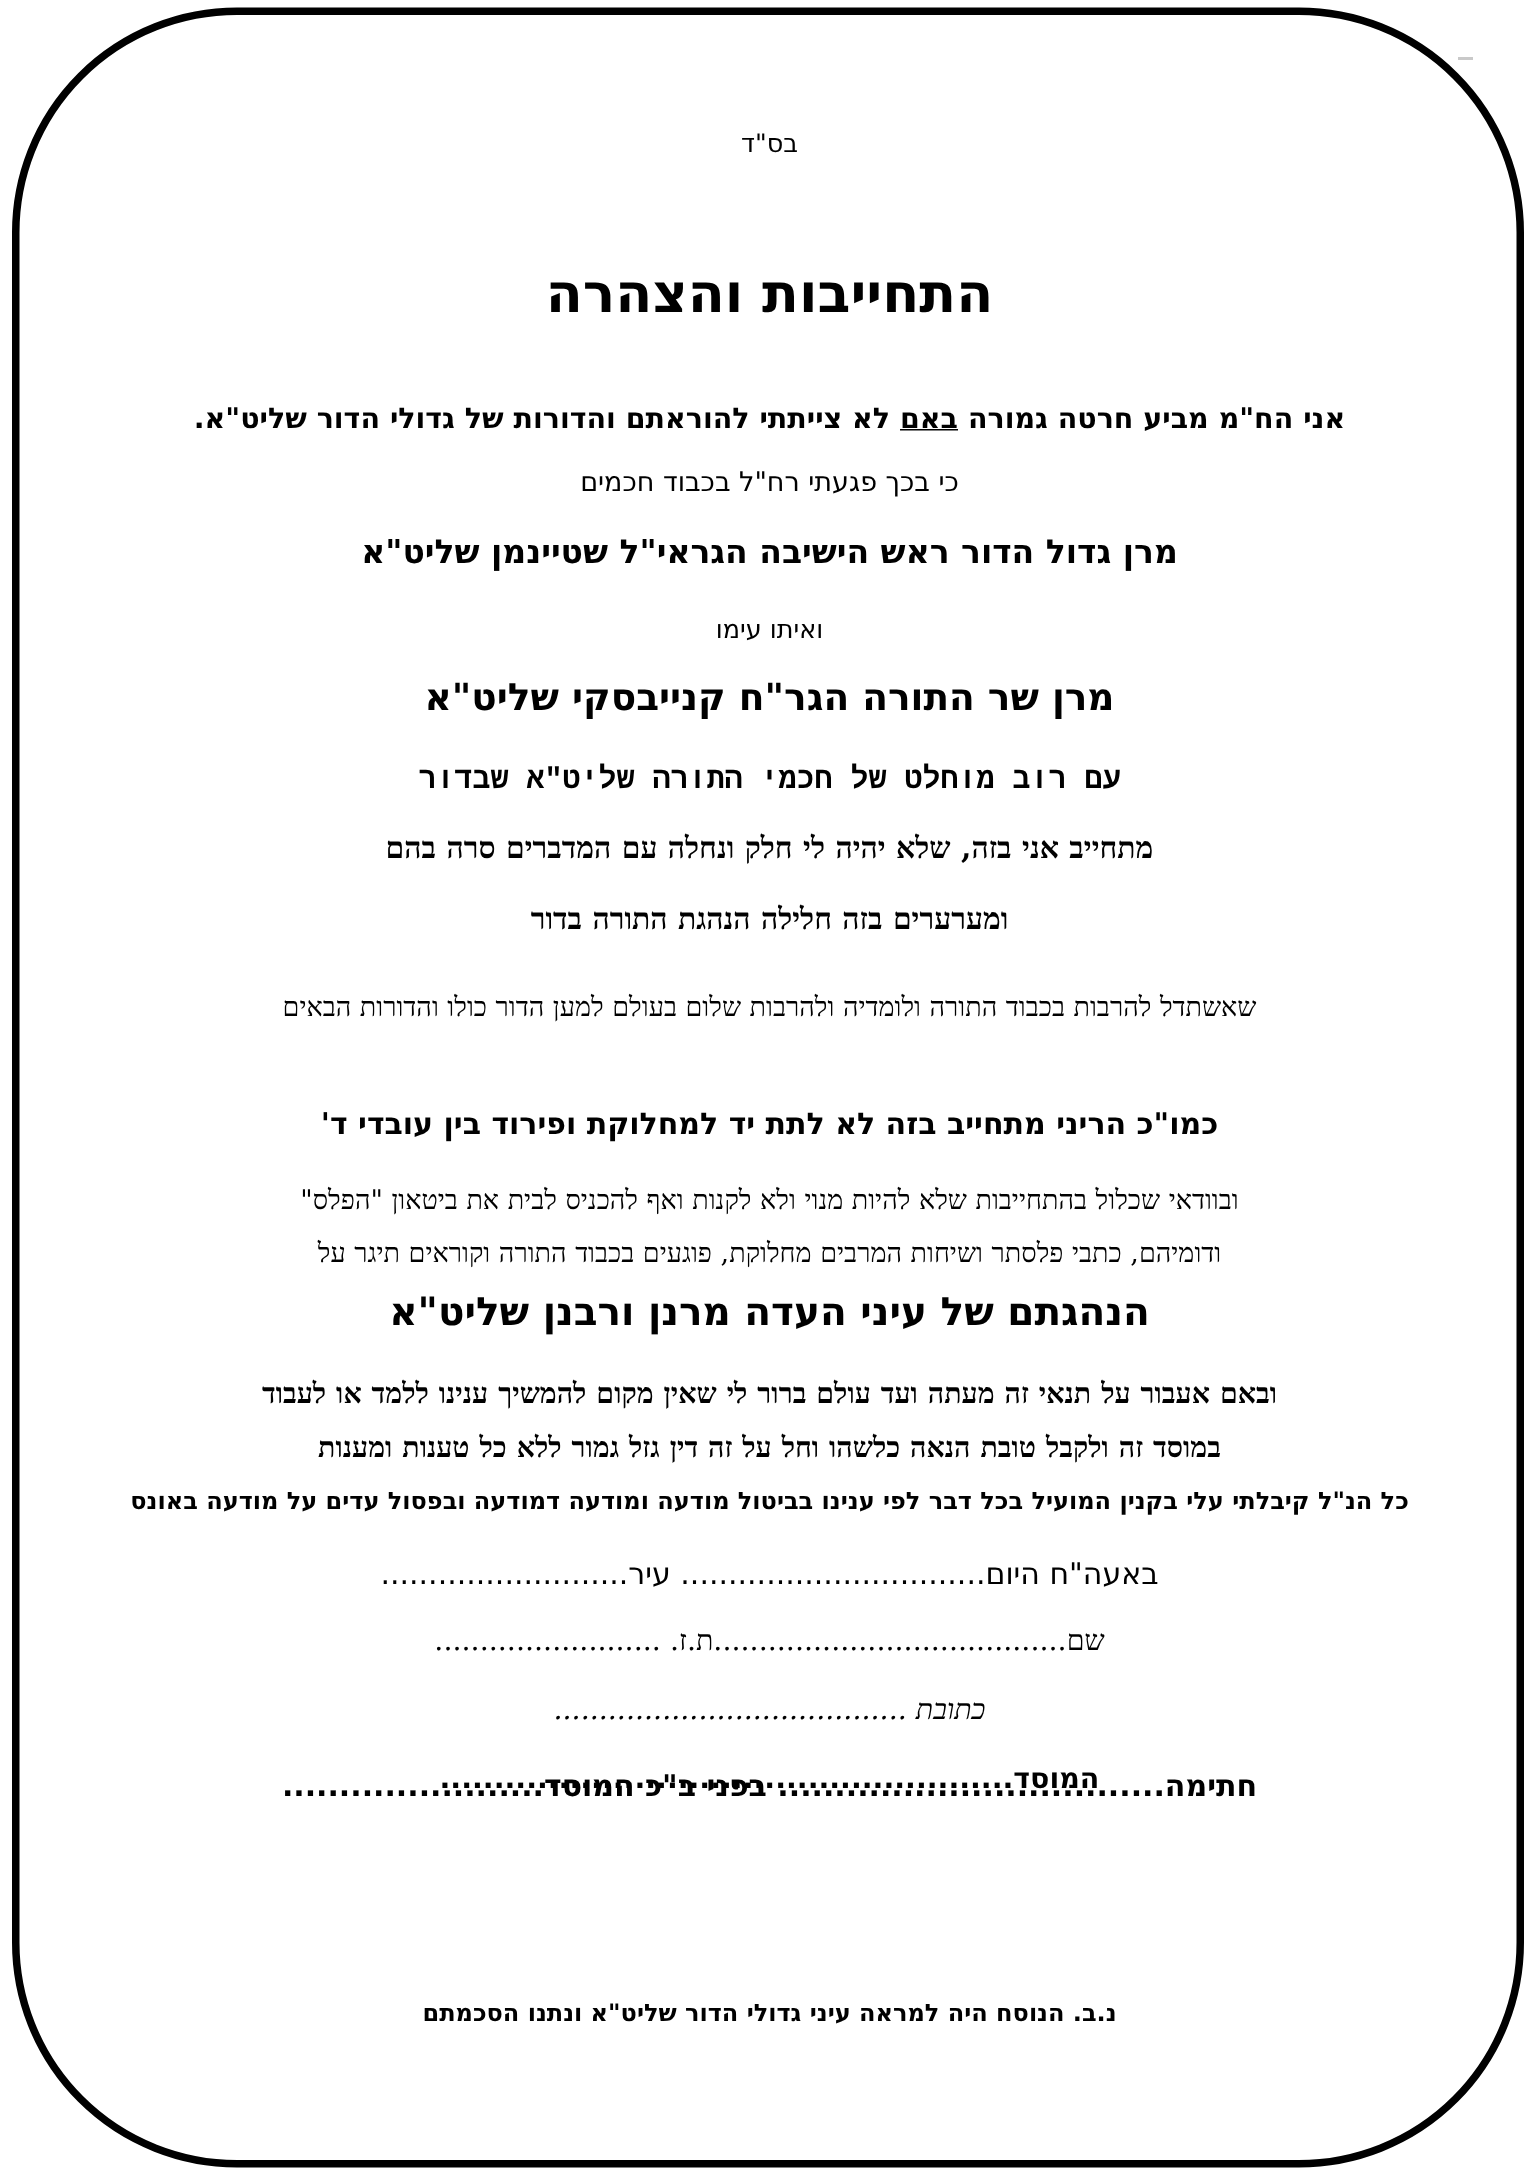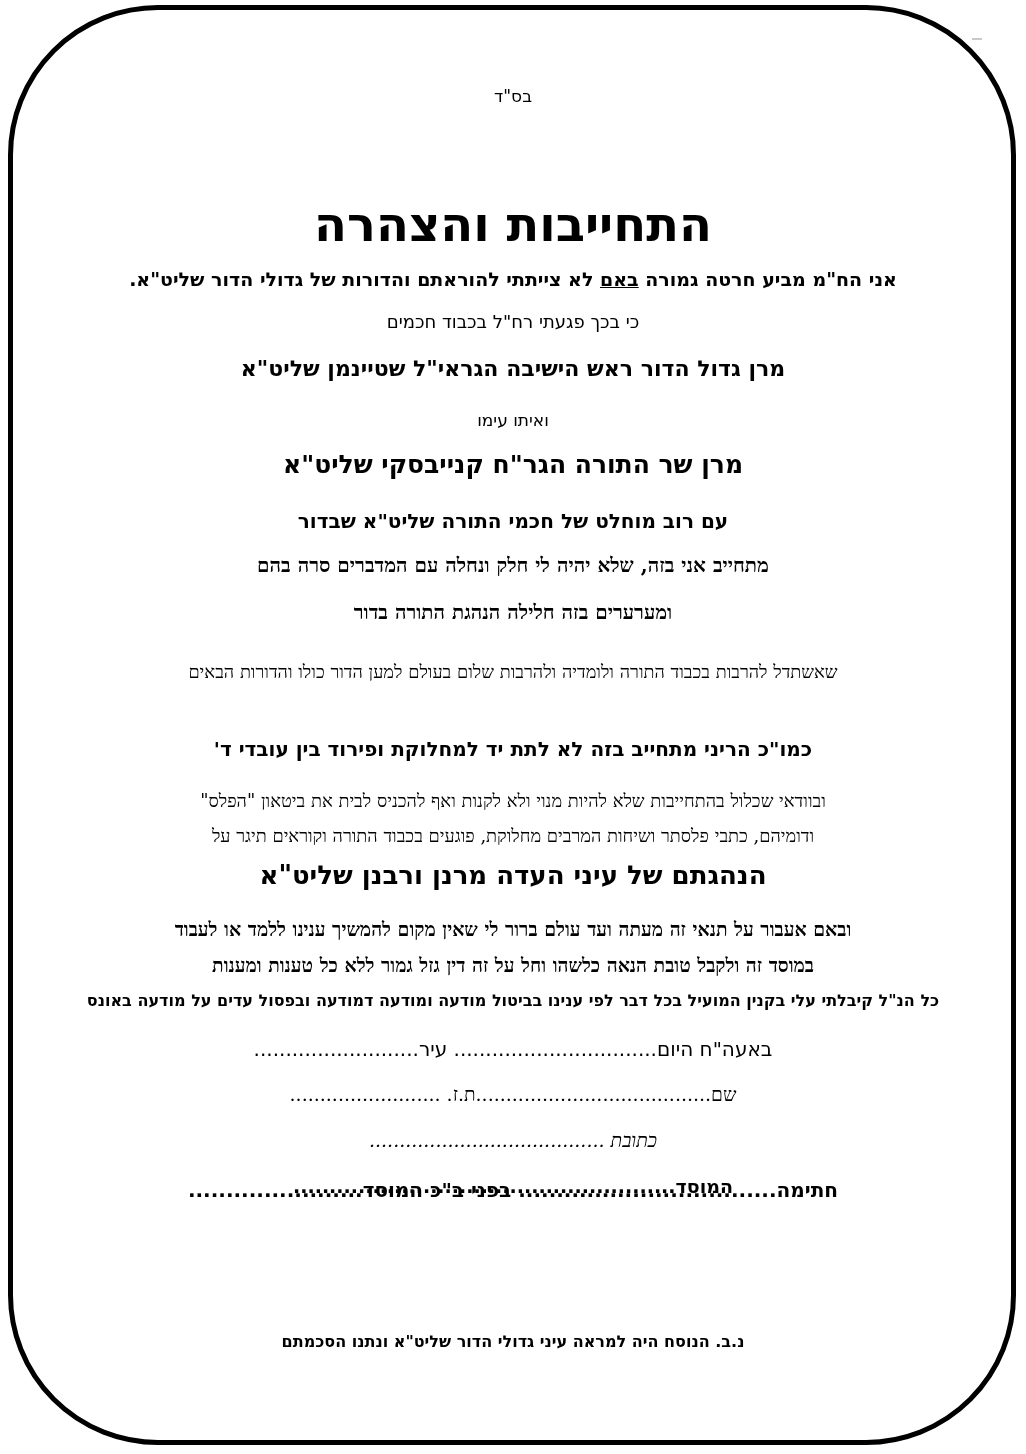--- a/index.html
+++ b/index.html
@@ -25,27 +25,27 @@
     white-space:nowrap;
     direction:rtl;
   }
   .sans{font-family:"DejaVu Sans",sans-serif;}
   .serif{font-family:"DejaVu Serif",serif;}
   .b{font-weight:bold;}
   .u{text-decoration:underline;}
 
   .bsd        {top:86px;  font-size:17px;}
   .subtitle   {top:130px; font-size:25px;}
-  .main-title {top:196px; font-size:48px;}
+  .main-title {top:176px; font-size:36px;}
   .p1         {top:268px; font-size:19px;}
   .p2         {top:311px; font-size:18px;}
   .p3         {top:356px; font-size:22px;}
   .p4         {top:410px; font-size:17px;}
   .p5         {top:450px; font-size:25px;}
-  .p6         {top:509px; font-size:20px;}
+  .p6         {top:509px; font-size:20px;font-family:Liberation Mono, monospace;}
   .p7         {top:553px; font-size:20px;text-align:center;}
   .p8         {top:600px; font-size:20px;}
   .p9         {top:649px; font-size:20px;}
   .p10        {top:661px; font-size:18px;}
   .p11        {top:737px; font-size:20px;}
   .p12        {top:783px; font-size:18px; line-height:35px; white-space:normal;}
   .heading2   {top:860px; font-size:26px;}
   .p14        {top:911px; font-size:19px; line-height:36px; white-space:normal;}
   .p15        {top:991px; font-size:16px;}
   .f1         {top:1037px;font-size:20px;}

